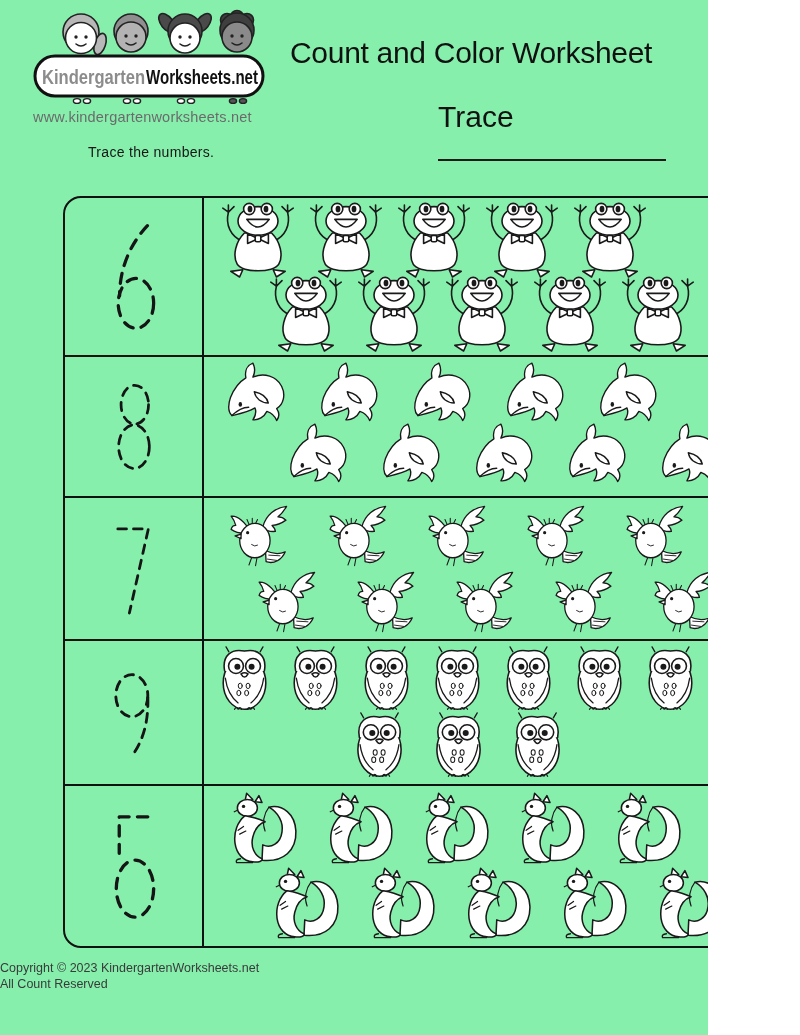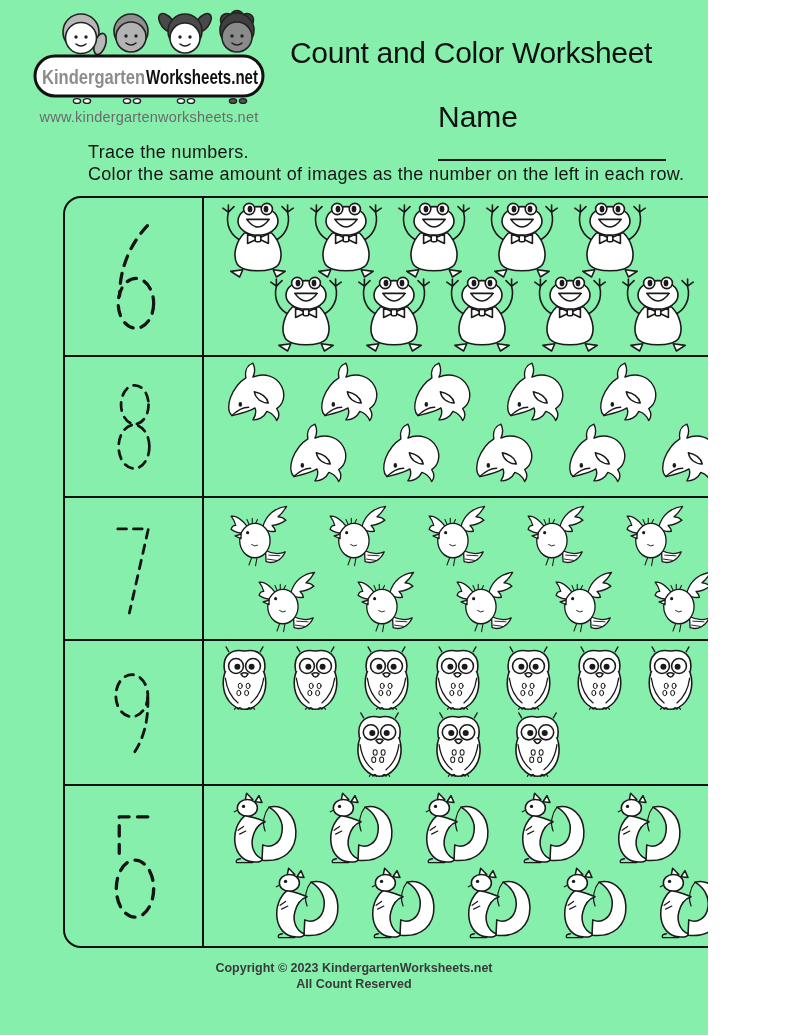--- a/index.html
+++ b/index.html
@@ -1,42 +1,42 @@
 <!DOCTYPE html>
 <html><head>
 <meta charset="utf-8">
 <style>
   html,body{margin:0;padding:0;background:#fff;}
   .page{position:relative;width:708px;height:1035px;background:#86efac;overflow:hidden;
         font-family:"Liberation Sans", sans-serif;color:#1a1a1a;}
   
   .logo{position:absolute;left:33px;top:6px;width:232px;}
   .logo svg{display:block;}
-  .logo-url{margin-top:3px;text-align:center;font-size:14.5px;color:#6b6b6b;letter-spacing:.2px;}
+  .logo-url{margin-top:3px;text-align:left;font-size:14.5px;color:#6b6b6b;letter-spacing:.2px;}
   
   .title{position:absolute;left:290px;top:36px;margin:0;font-size:30px;font-weight:400;
          letter-spacing:-.3px;color:#111;}
   .name-row{position:absolute;left:438px;top:100px;font-size:30px;font-weight:500;color:#111;}
   .name-line{display:inline-block;width:228px;height:4px;border-bottom:2.5px solid #1a1a1a;}
   
-  .instructions{position:absolute;left:88px;top:141px;font-size:18px;line-height:22px;
+  .instructions{position:absolute;left:88px;top:141px;font-size:14px;line-height:22px;
                 letter-spacing:.3px;color:#161616;}
   
   .grid{position:absolute;left:63px;top:196px;width:677px;height:752px;
         border:2.5px solid #111;border-radius:18px;overflow:hidden;display:flex;flex-direction:column;box-sizing:border-box;}
   .row{display:flex;flex-shrink:0;}
   .row + .row{border-top:2px solid #111;}
   .row:last-child{flex:1;}
   .num-cell{width:137px;border-right:2px solid #111;display:flex;align-items:center;justify-content:center;flex-shrink:0;}
   .animal-cell{position:relative;flex:1;overflow:hidden;}
   .animal{position:absolute;}
   .digit-svg{display:block;}
   
-  .footer{position:absolute;left:0;top:960px;width:100%;text-align:center;font-size:12.5px;
-          line-height:16px;color:#3a3a3a;font-weight:bold;}
+  .footer{position:absolute;left:0;top:960px;width:100%;font-size:12.5px;
+          line-height:16px;color:#3a3a3a;}
 </style>
 </head>
 <body>
 
 <svg width="0" height="0" style="position:absolute" aria-hidden="true">
 <defs>
 
   <g id="dstyle"></g>
   <symbol id="digit-6" viewBox="0 0 60 120">
     <g fill="none" stroke="#151515" stroke-width="3.4" stroke-linecap="round" stroke-dasharray="10.5 8.5">
@@ -205,26 +205,25 @@
       <rect x="2" y="50" width="228" height="40" rx="20" fill="#fff" stroke="#111" stroke-width="3"></rect>
       <text x="9" y="78" font-size="21" font-weight="bold" fill="#8c8c8c" textLength="103" lengthAdjust="spacingAndGlyphs">Kindergarten</text>
       <text x="113" y="78" font-size="21" font-weight="bold" fill="#111" textLength="112" lengthAdjust="spacingAndGlyphs">Worksheets.net</text>
     </svg>
     <div class="logo-url">www.kindergartenworksheets.net</div>
   </div>
 
   <h1 class="title">Count and Color Worksheet</h1>
 
   <div class="name-row">
-    <span>Name</span><span class="name-line"></span>
+    <span>Trace</span><span class="name-line"></span>
   </div>
 
   <div class="instructions">
     <div>Trace the numbers.</div>
-    <div>Color the same amount of images as the number on the left in each row.</div>
   </div>
 
   <div class="grid" id="grid">
       <div class="row" style="height: 157px;">
         <div class="num-cell">
           <svg class="digit-svg" viewBox="0 0 60 120" width="62" height="115">
             <use href="#digit-6"></use>
           </svg>
         </div>
         <div class="animal-cell">

